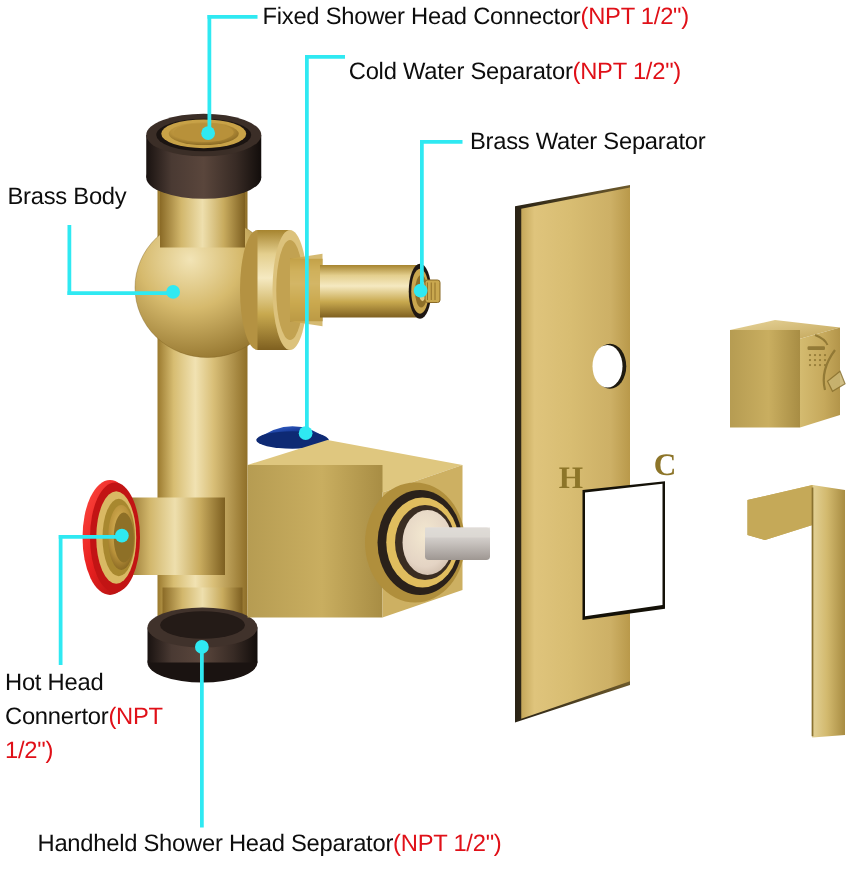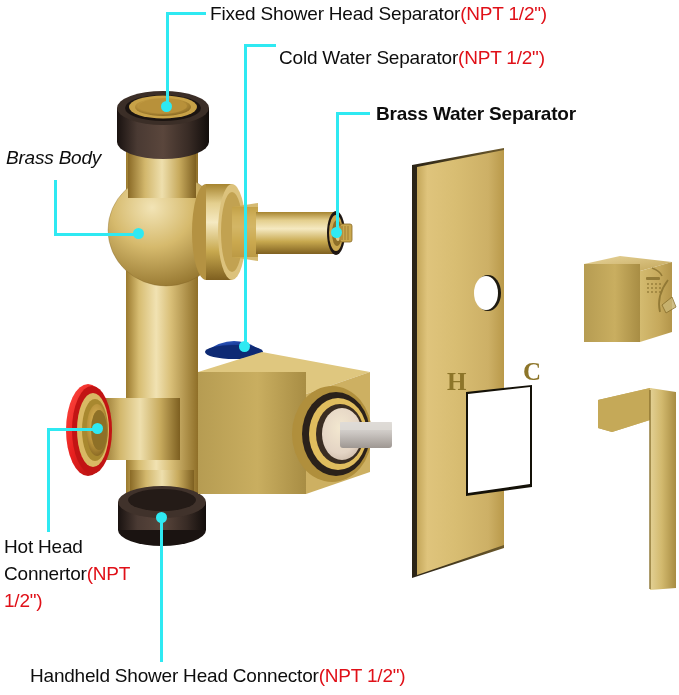--- a/index.html
+++ b/index.html
@@ -305,36 +305,36 @@
   <div class="dot" style="left:133px; top:228px;"></div>
 
   <div class="lead lead-h" style="left:47px; top:428px; width:52px;"></div>
   <div class="lead lead-v" style="left:47px; top:428px; height:104px;"></div>
   <div class="dot" style="left:92px; top:423px;"></div>
 
   <div class="lead lead-v" style="left:160px; top:516px; height:146px;"></div>
   <div class="dot" style="left:156px; top:512px;"></div>
 
   <div class="callout" style="left:210px; top:1px;">
-    <span>Fixed Shower Head Separator</span><span class="npt">(NPT 1/2")</span>
+    <span>Fixed Shower Head Connector</span><span class="npt">(NPT 1/2")</span>
   </div>
 
   <div class="callout" style="left:279px; top:45px;">
     <span>Cold Water Separator</span><span class="npt">(NPT 1/2")</span>
   </div>
 
-  <div class="callout" style="left:376px; top:101px;font-weight:bold;">
+  <div class="callout" style="left:376px; top:101px;">
     <span>Brass Water Separator</span><span class="npt"></span>
   </div>
 
-  <div class="callout" style="left:6px; top:145px;font-style:italic;">
+  <div class="callout" style="left:6px; top:145px;">
     <span>Brass Body</span><span class="npt"></span>
   </div>
 
   <div class="callout wrap" style="left:4px; top:533px;">
     <span>Hot Head Connertor</span><span class="npt">(NPT 1/2")</span>
   </div>
 
   <div class="callout" style="left:30px; top:663px;">
-    <span>Handheld Shower Head Connector</span><span class="npt">(NPT 1/2")</span>
+    <span>Handheld Shower Head Separator</span><span class="npt">(NPT 1/2")</span>
   </div>
 
 </div>
 
 </body></html>

